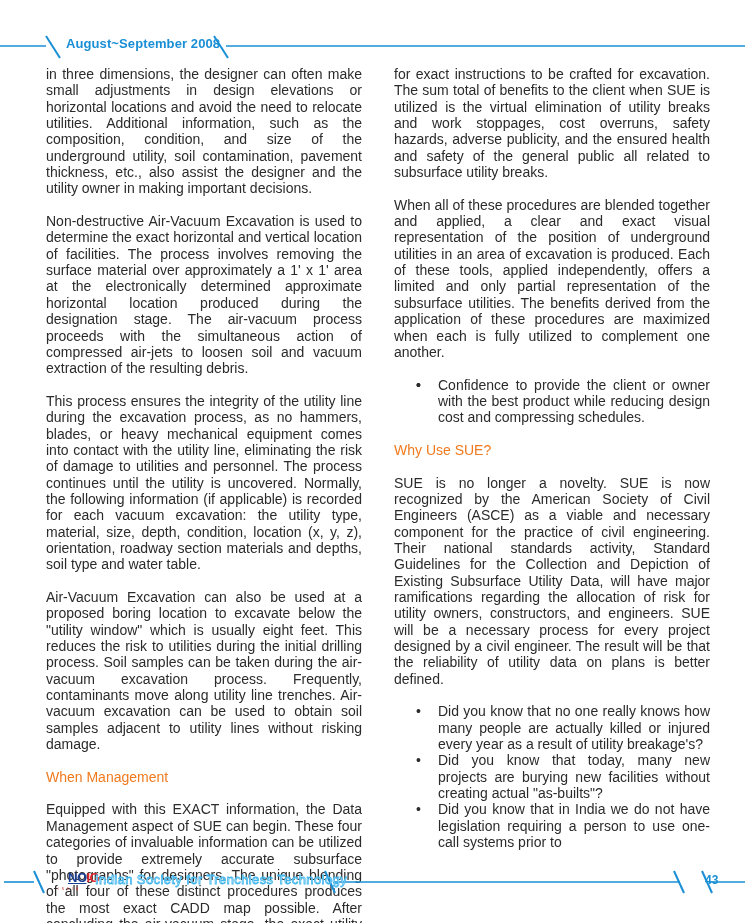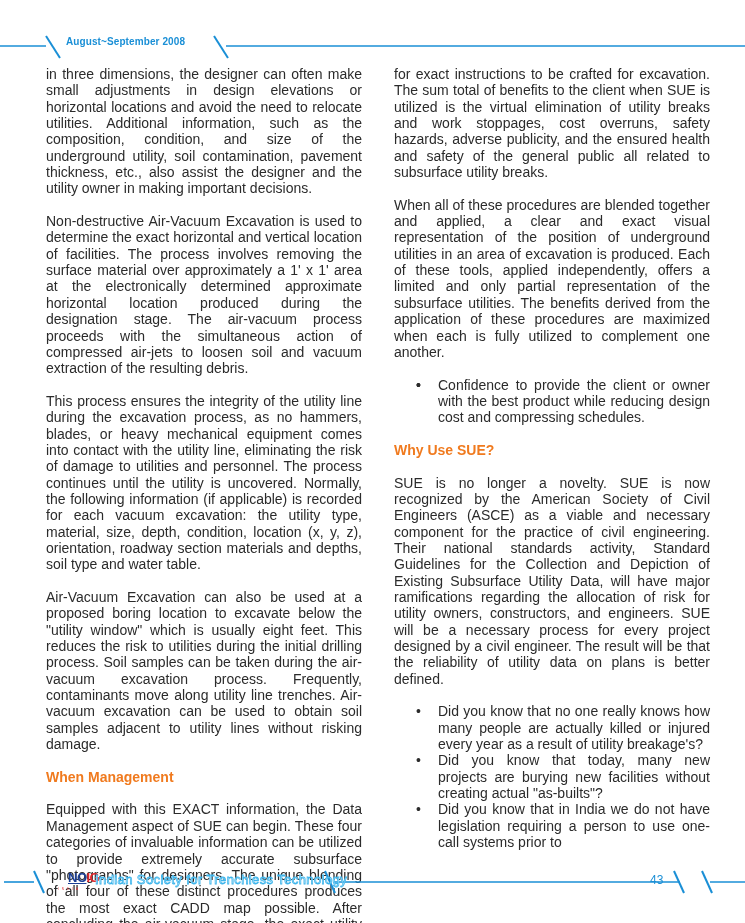--- a/index.html
+++ b/index.html
@@ -1,38 +1,38 @@
 <!DOCTYPE html>
 <html><head>
   <meta charset="utf-8">
   <style>
     html, body { margin:0; padding:0; background:#ffffff; }
     body { width:745px; height:923px; position:relative; overflow:hidden;
            font-family:"Liberation Sans", sans-serif; color:#2b2b2b; }
     .hdr { position:absolute; left:0; top:0; width:745px; height:70px; }
     .hdr svg { position:absolute; left:0; top:0; }
-    .hdr-title { position:absolute; left:66px; top:36px; font-size:10px; font-weight:bold; color:#1a8fd6; letter-spacing:0.1px; }
+    .hdr-title { position:absolute; left:66px; top:36px; font-size:13px; font-weight:bold; color:#1a8fd6; letter-spacing:0.1px; }
     .col { position:absolute; top:66px; width:316px; font-size:14px; line-height:16.35px; text-align:justify; }
     .col.left { left:46px; }
     .col.right { left:394px; }
     .col p { margin:0 0 16.35px 0; }
-    .heading { font-weight:bold; color:#f07a1e; margin:0 0 16.35px 0; }
+    .heading { font-weight:normal; color:#f07a1e; margin:0 0 16.35px 0; }
     .heading.tight { margin-bottom:0; }
     ul.bullets { list-style:none; margin:0 0 16.35px 0; padding:0; }
     ul.bullets li { position:relative; padding-left:44px; text-align:justify; }
     ul.bullets li .dot { position:absolute; left:22px; top:0; }
     .ftr { position:absolute; left:0; top:860px; width:745px; height:40px; }
     .ftr svg { position:absolute; left:0; top:0; }
     .logo { position:absolute; left:68px; top:10px; font-size:13px; font-weight:bold; letter-spacing:-0.5px; }
     .logo .no { color:#1b3f95; text-decoration:underline; }
     .logo .dig { color:#e0262b; }
     .logo-sub { position:absolute; left:58px; top:27px; font-size:3px; color:#e0262b; letter-spacing:3px; }
     .society { position:absolute; left:95px; top:12px; font-size:13px; font-weight:normal; color:#ffffff;
                -webkit-text-stroke:0.8px #3cb5ec; letter-spacing:0.4px; }
-    .pageno { position:absolute; left:650px; top:13px; font-size:12px; font-weight:normal; color:#1a8fd6; }
+    .pageno { position:absolute; left:705px; top:13px; font-size:12px; font-weight:bold; color:#1a8fd6; }
   </style>
 </head>
 <body>
 
 <div class="hdr">
   <svg width="745" height="70">
     <line x1="0" y1="46" x2="46" y2="46" stroke="#1a8fd6" stroke-width="1.6"></line>
     <line x1="46" y1="36" x2="60" y2="58" stroke="#1a8fd6" stroke-width="2"></line>
     <line x1="214" y1="36" x2="228" y2="58" stroke="#1a8fd6" stroke-width="2"></line>
     <line x1="226" y1="46" x2="745" y2="46" stroke="#1a8fd6" stroke-width="1.6"></line>

